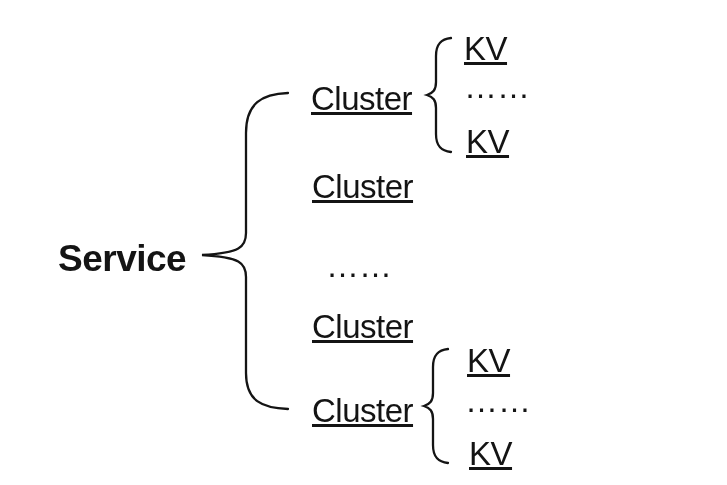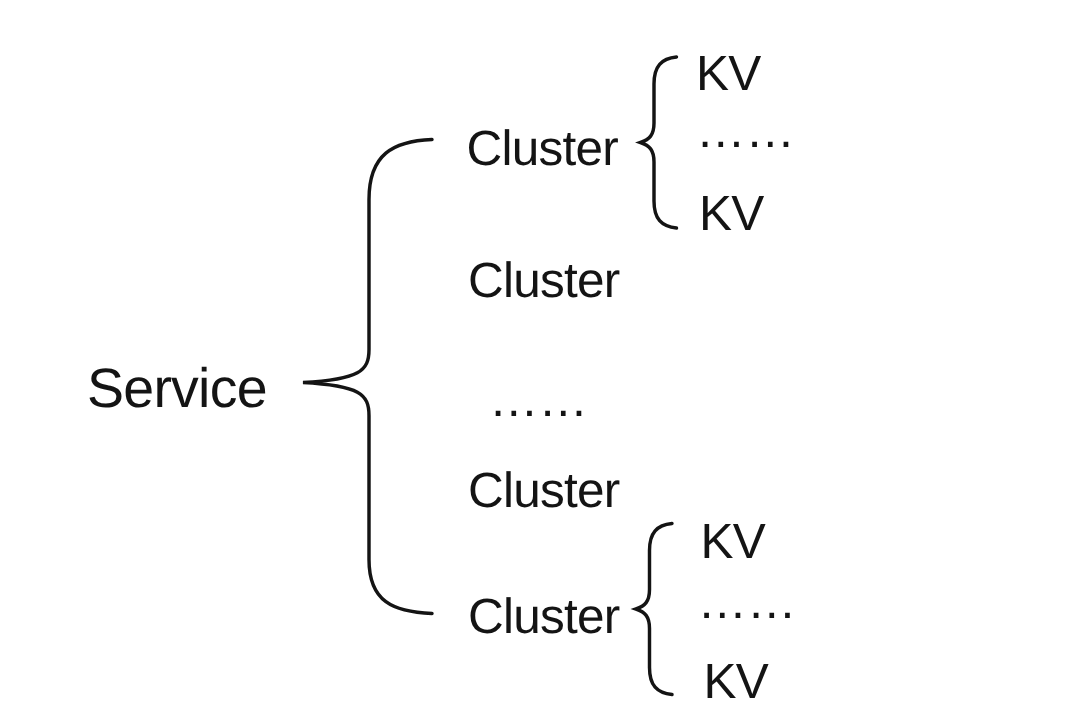--- a/index.html
+++ b/index.html
@@ -3,22 +3,22 @@
 <meta charset="utf-8">
 <style>
   :root { --ink:#141414; --bg:#ffffff; }
   html,body { margin:0; padding:0; background:var(--bg); }
   .stage {
     position:relative; width:727px; height:485px;
     background:var(--bg); overflow:hidden;
     font-family:"Liberation Sans", sans-serif; color:var(--ink);
   }
   .lbl { position:absolute; line-height:1; white-space:nowrap; letter-spacing:-0.5px; }
-  .f37 { font-size:37px; }
-  .f33 { font-size:33px; }
+  .f37 { font-size:37px;font-weight:bold; }
+  .f33 { font-size:33px;text-decoration:underline; }
   .dots { font-size:33px; letter-spacing:0; }
   svg.brace { position:absolute; overflow:visible; }
   svg.brace path { fill:none; stroke:var(--ink); stroke-width:2.3; stroke-linecap:round; }
 </style>
 </head>
 <body>
 
 <div class="stage">
 
   <div class="lbl f37" style="left:58px; top:240px;">Service</div>

